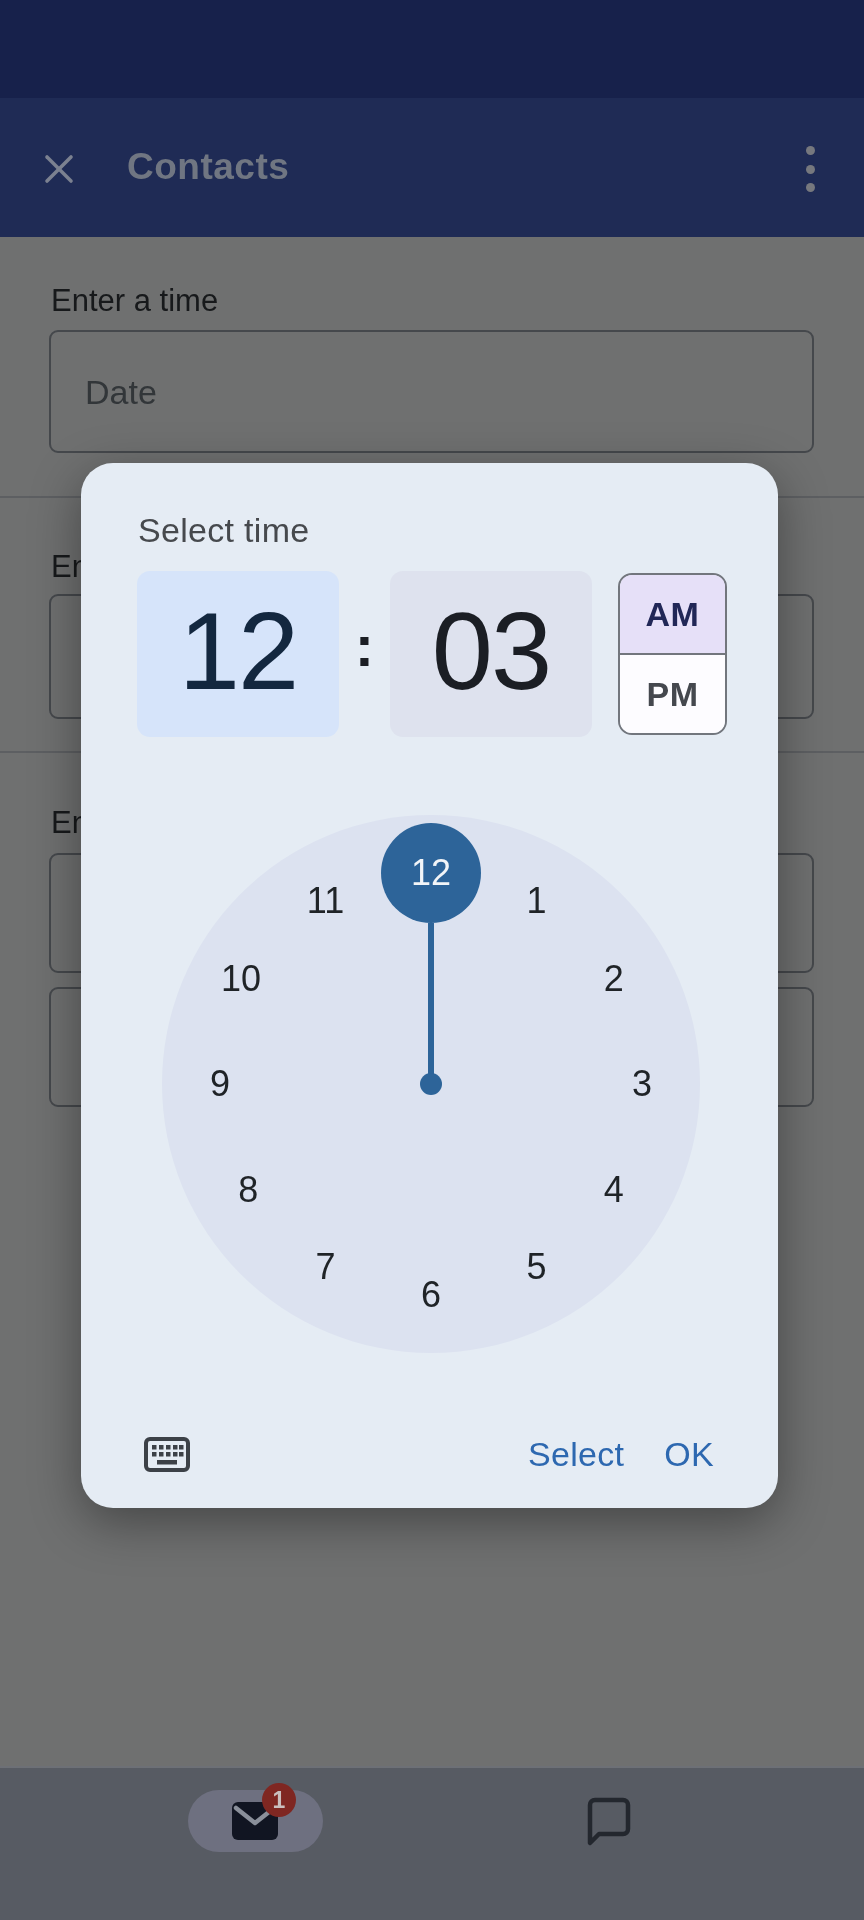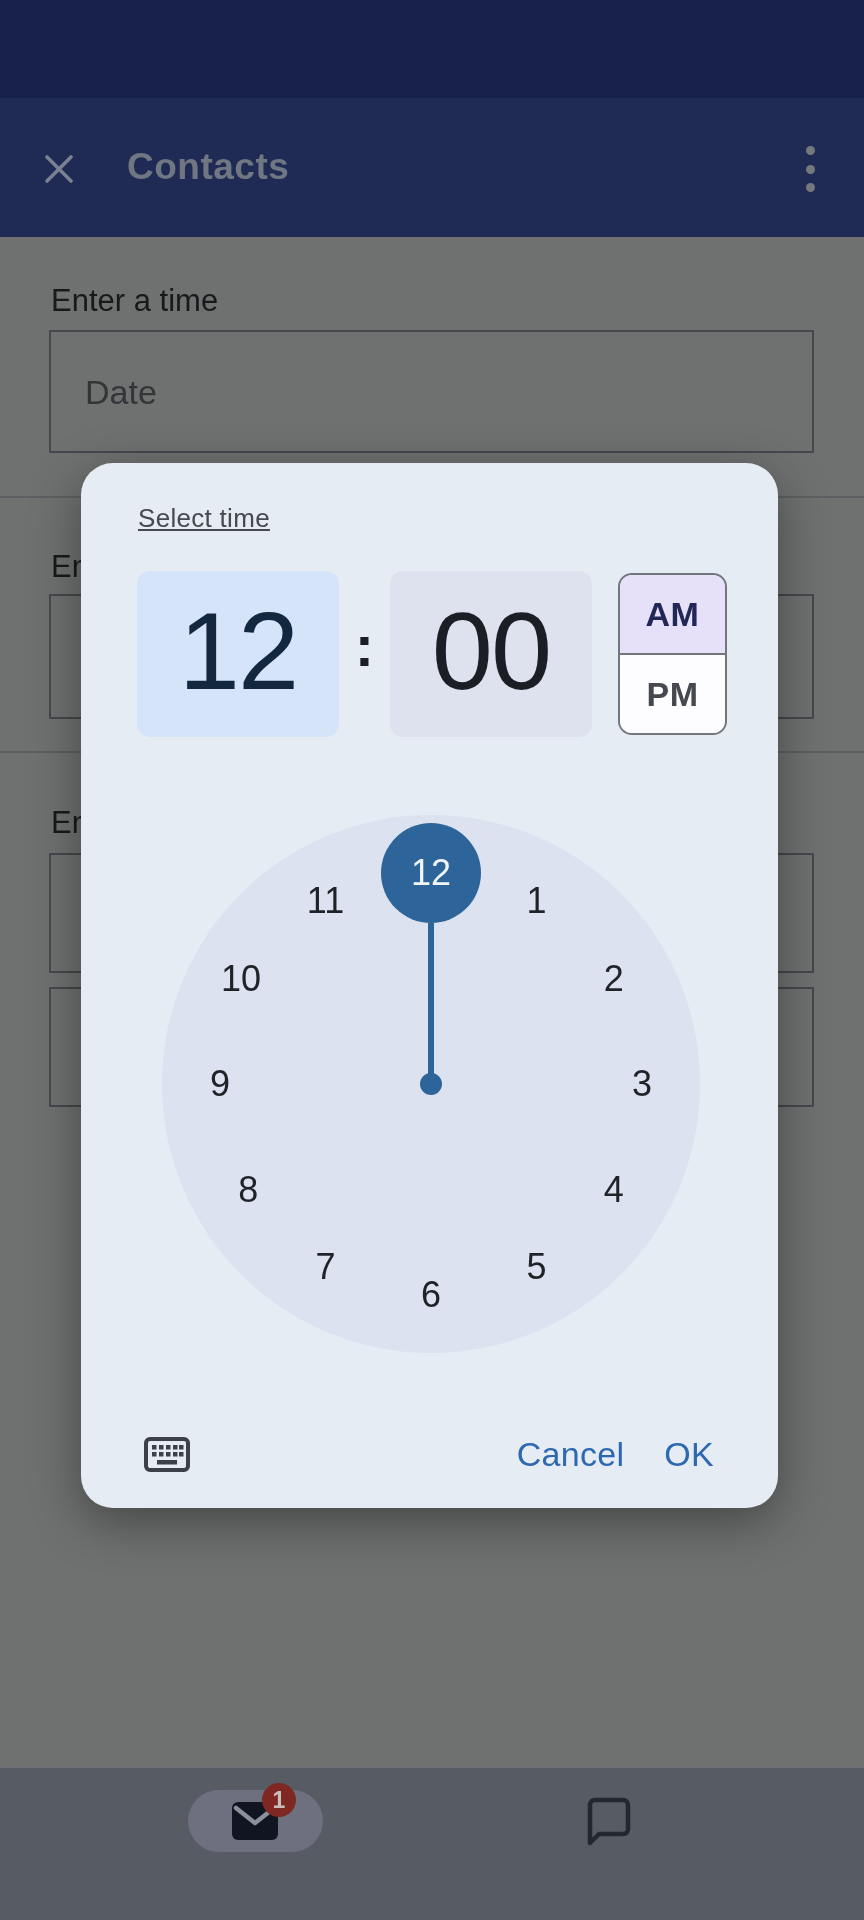--- a/index.html
+++ b/index.html
@@ -14,36 +14,36 @@
   
   .status-bar { position: absolute; left: 0; top: 0; width: 864px; height: 98px; background: var(--status_bar_bg); }
   .app-bar { position: absolute; left: 0; top: 98px; width: 864px; height: 139px; background: var(--app_bar_bg); }
   .close-btn { position: absolute; left: 40px; top: 150px; width: 38px; height: 38px; }
   .app-title { position: absolute; left: 127px; top: 146px; font-size: 37px; font-weight: 700; letter-spacing: .5px; color: var(--app_bar_text); }
   .menu-dots { position: absolute; left: 801px; top: 146px; width: 18px; height: 46px; display: flex; flex-direction: column; justify-content: space-between; align-items: center; }
   .menu-dots span { width: 9px; height: 9px; border-radius: 50%; background: var(--menu_icon); }
 
   
   .form-label { position: absolute; left: 51px; font-size: 31px; font-weight: 400; color: var(--form_text); }
-  .form-field { position: absolute; left: 49px; width: 765px; border: 2px solid var(--field_border); border-radius: 1px; }
+  .form-field { position: absolute; left: 49px; width: 765px; border: 2px solid var(--field_border); border-radius: 9px; }
   .field-placeholder { position: absolute; left: 34px; top: 50%; transform: translateY(-50%); font-size: 34px; color: var(--field_placeholder); }
   .hdivider { position: absolute; left: 0; width: 864px; height: 2px; background: var(--divider); }
 
   
   .nav-bar { position: absolute; left: 0; top: 1766px; width: 864px; height: 154px; background: var(--nav_bar_bg); border-top: 2px solid var(--nav_divider); }
   .nav-pill { position: absolute; left: 188px; top: 22px; width: 135px; height: 62px; border-radius: 31px; background: var(--nav_pill_bg); }
   .mail-glyph { position: absolute; left: 44px; top: 12px; }
   .badge { position: absolute; left: 74px; top: -7px; width: 34px; height: 34px; border-radius: 50%; background: var(--badge_bg);
            color: var(--badge_text); font-size: 23px; font-weight: 700; text-align: center; line-height: 34px; }
   .chat-glyph { position: absolute; left: 582px; top: 27px; }
 
   
   .dialog { position: absolute; left: 81px; top: 463px; width: 697px; height: 1045px; background: var(--dialog_bg);
             border-radius: 32px; box-shadow: 0 14px 50px rgba(0,0,0,.38); }
-  .dialog-title { position: absolute; left: 57px; top: 40px; font-size: 26px; font-weight: 500; letter-spacing: .3px; color: var(--dialog_title); text-decoration: underline; }
+  .dialog-title { position: absolute; left: 57px; top: 48px; font-size: 34px; font-weight: 500; letter-spacing: .3px; color: var(--dialog_title); }
 
   .hour-box, .minute-box { position: absolute; top: 108px; width: 202px; height: 166px; border-radius: 13px;
             font-size: 110px; font-weight: 400; letter-spacing: -2px; text-align: center; line-height: 160px; }
   .hour-box { left: 56px; background: var(--hour_box_bg); color: var(--hour_text); }
   .minute-box { left: 309px; background: var(--minute_box_bg); color: var(--minute_text); }
   .colon { position: absolute; left: 258px; top: 108px; width: 51px; height: 158px; text-align: center; line-height: 150px;
            font-size: 58px; font-weight: 700; color: var(--minute_text); }
 
   .ampm { position: absolute; left: 537px; top: 110px; width: 109px; height: 162px; border: 2px solid var(--ampm_border);
           border-radius: 14px; overflow: hidden; display: flex; flex-direction: column; }
@@ -109,21 +109,21 @@
   <svg class="chat-glyph" width="50" height="52" viewBox="0 0 50 52">
     <path d="M8 48 V10 a5 5 0 0 1 5 -5 h28 a5 5 0 0 1 5 5 v24 a5 5 0 0 1 -5 5 H17 z" fill="none" stroke="var(--chat_icon)" stroke-width="4.5" stroke-linejoin="round"></path>
   </svg>
 </div>
 
 <div class="dialog">
   <div class="dialog-title">Select time</div>
 
   <div class="hour-box">12</div>
   <div class="colon">:</div>
-  <div class="minute-box">00</div>
+  <div class="minute-box">03</div>
 
   <div class="ampm">
     <div class="ampm-half ampm-am">AM</div>
     <div class="ampm-half ampm-pm">PM</div>
   </div>
 
   <div class="clock-face" id="clock-face">
       <span class="clock-num" style="left: 163.5px; top: 86.2686px;">11</span>
       <span class="clock-num" style="left: 79px; top: 163.5px;">10</span>
       <span class="clock-num" style="left: 58px; top: 269px;">9</span>
@@ -151,16 +151,16 @@
           <rect x="30" y="15" width="4.5" height="4.5"></rect>
         <rect x="36" y="15" width="4.5" height="4.5"></rect>
         <rect x="9" y="22" width="4.5" height="4.5"></rect>
           <rect x="16" y="22" width="4.5" height="4.5"></rect>
         <rect x="23" y="22" width="4.5" height="4.5"></rect>
           <rect x="30" y="22" width="4.5" height="4.5"></rect>
         <rect x="36" y="22" width="4.5" height="4.5"></rect>
         <rect x="14" y="30" width="20" height="4.5"></rect>
       </g>
     </svg>
-    <span class="action-btn cancel-btn">Cancel</span>
+    <span class="action-btn cancel-btn">Select</span>
     <span class="action-btn ok-btn">OK</span>
   </div>
 </div>
 
 </body></html>

